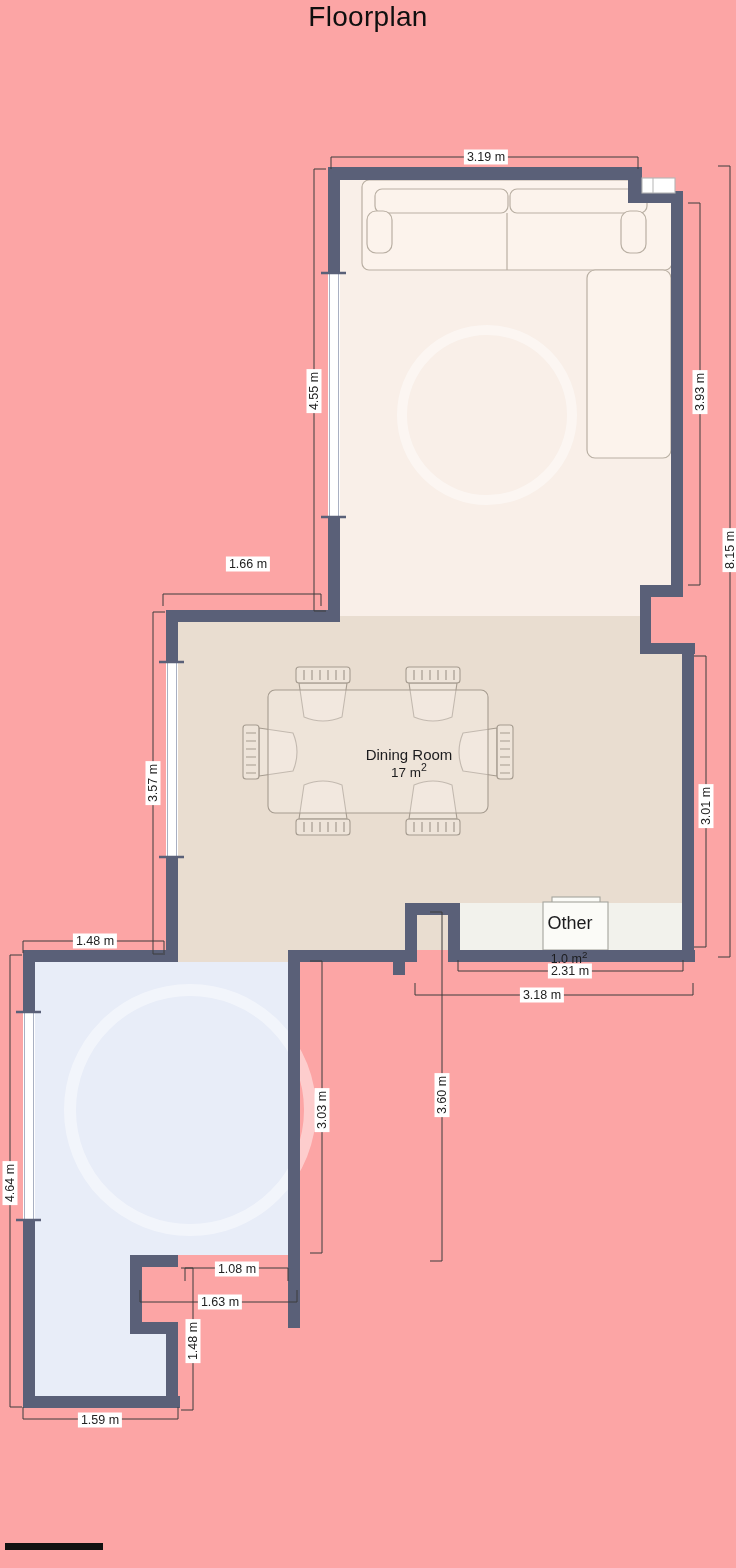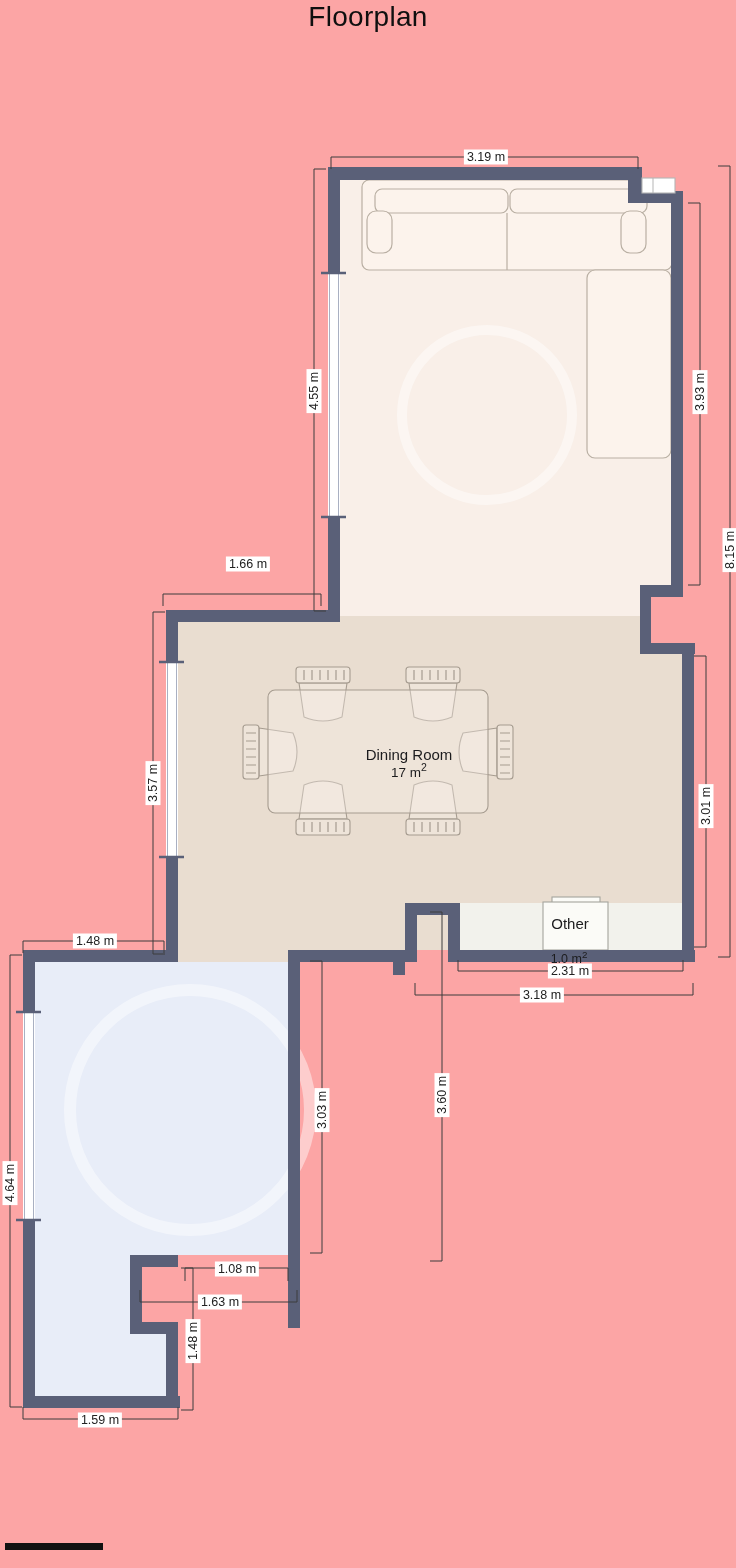--- a/index.html
+++ b/index.html
@@ -62,21 +62,21 @@
 
   .room-label {
     position: absolute;
     transform: translate(-50%,-50%);
     white-space: nowrap;
     color: #1c1c1e;
     text-align: center;
   }
   .room-name-lg { font-size: 15px; }
   .room-area-lg { font-size: 13.5px; }
-  .room-name-sm { font-size: 15px; }
+  .room-name-sm { font-size: 18px; }
   .room-area-sm { font-size: 12.5px; }
 
   .scale-label {
     position: absolute;
     left: 6px; top: 1551px;
     font-size: 18px;
     color: #0f0f0f;
     margin-top: 40px;
   }
 </style>

